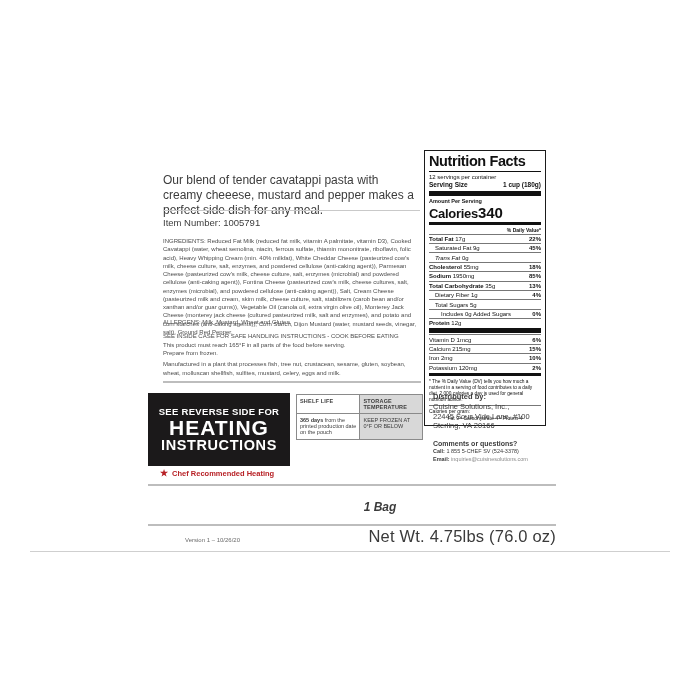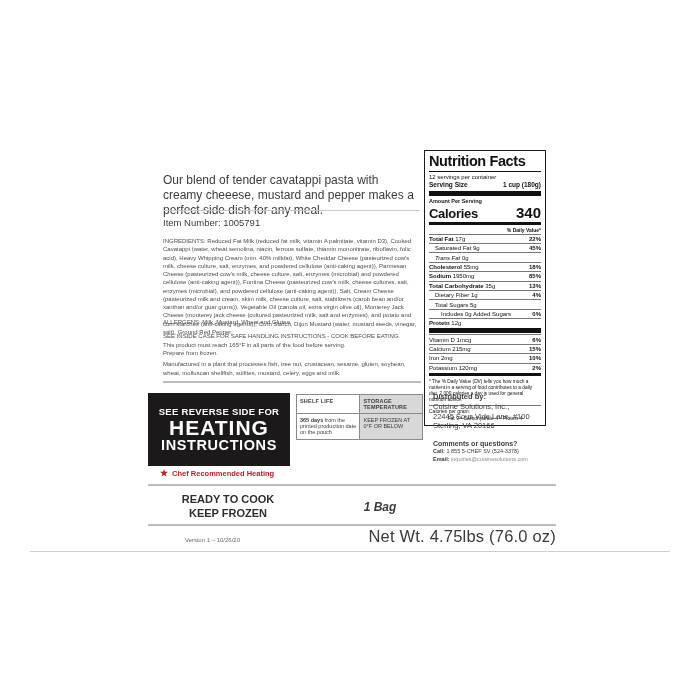--- a/index.html
+++ b/index.html
@@ -21,21 +21,21 @@
 
   
   .nf{left:424px;top:150px;width:122px;border:1.5px solid #1b1b1b;background:#fff;
       box-sizing:border-box;padding:3px 4px 4px 4px;color:#111;}
   .nf-title{font-size:14.5px;font-weight:bold;letter-spacing:-.4px;line-height:1.05;border-bottom:1px solid #111;padding-bottom:2px;}
   .nf-serv{font-size:6px;padding-top:1.5px;}
   .nf-servsize{display:flex;justify-content:space-between;font-size:6.5px;font-weight:bold;padding:1px 0 2px 0;}
   .nf-bar{height:5px;background:#111;margin:1px 0;}
   .nf-bar-mid{height:3px;background:#111;margin:1px 0;}
   .nf-aps{font-size:5.5px;font-weight:bold;padding-top:1px;}
-  .nf-cal{display:flex;justify-content:space-between;align-items:flex-end;}
+  .nf-cal{display:flex;justify-content:flex-start;align-items:flex-end;}
   .nf-cal-label{font-size:13px;font-weight:bold;letter-spacing:-.3px;}
   .nf-cal-value{font-size:15px;font-weight:bold;}
   .nf-dvh{font-size:5px;font-weight:bold;text-align:right;padding:1px 0;}
   .nf-row{display:flex;justify-content:space-between;font-size:6px;border-top:0.5px solid #777;padding:1.2px 0;}
   .nf-row .n{font-weight:normal;}
   .nf-row.b .n{font-weight:bold;}
   .nf-row .dv{font-weight:bold;}
   .nf-row.i1{padding-left:6px;}
   .nf-row.i2{padding-left:12px;}
   .nf-row.it .n{font-style:italic;}
@@ -203,23 +203,19 @@
     <div class="hd">Distributed by:</div>
     <div>Cuisine Solutions, Inc.,</div>
     <div>22445 Sous Vide Lane, #100</div>
     <div>Sterling, VA 20166</div>
     <div class="q">Comments or questions?</div>
     <div class="tiny"><span class="lbl">Call:</span><span> 1 855 5-CHEF SV (524-3378)</span></div>
     <div class="tiny"><span class="lbl">Email:</span><span class="email-val"> inquiries@cuisinesolutions.com</span></div>
   </div>
 
   <div class="abs hr-foot1"></div>
-  <div class="abs ready">
-    <div>READY TO COOK</div>
-    <div>KEEP FROZEN</div>
-  </div>
   <div class="abs bag">1 Bag</div>
   <div class="abs hr-foot2"></div>
   <div class="abs version">Version 1 – 10/26/20</div>
   <div class="abs netwt">Net Wt. 4.75lbs (76.0 oz)</div>
   <div class="abs hr-wide"></div>
 
 </div>
 
 </body></html>

